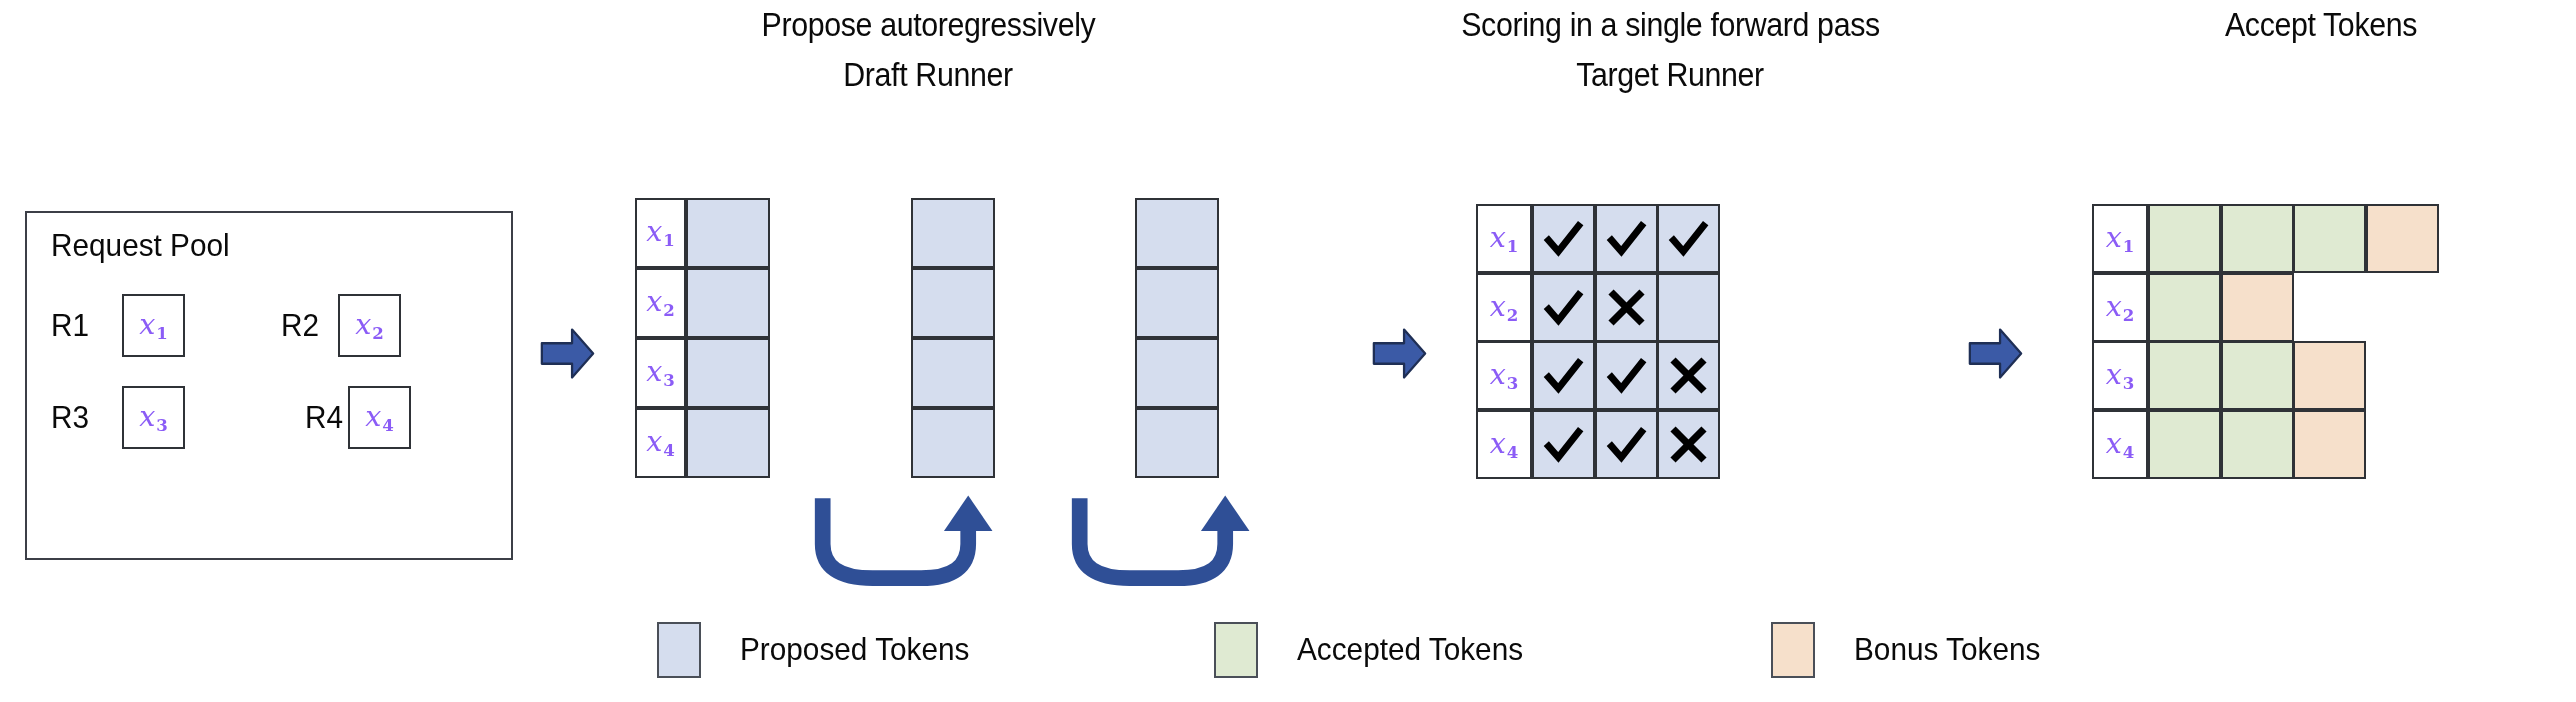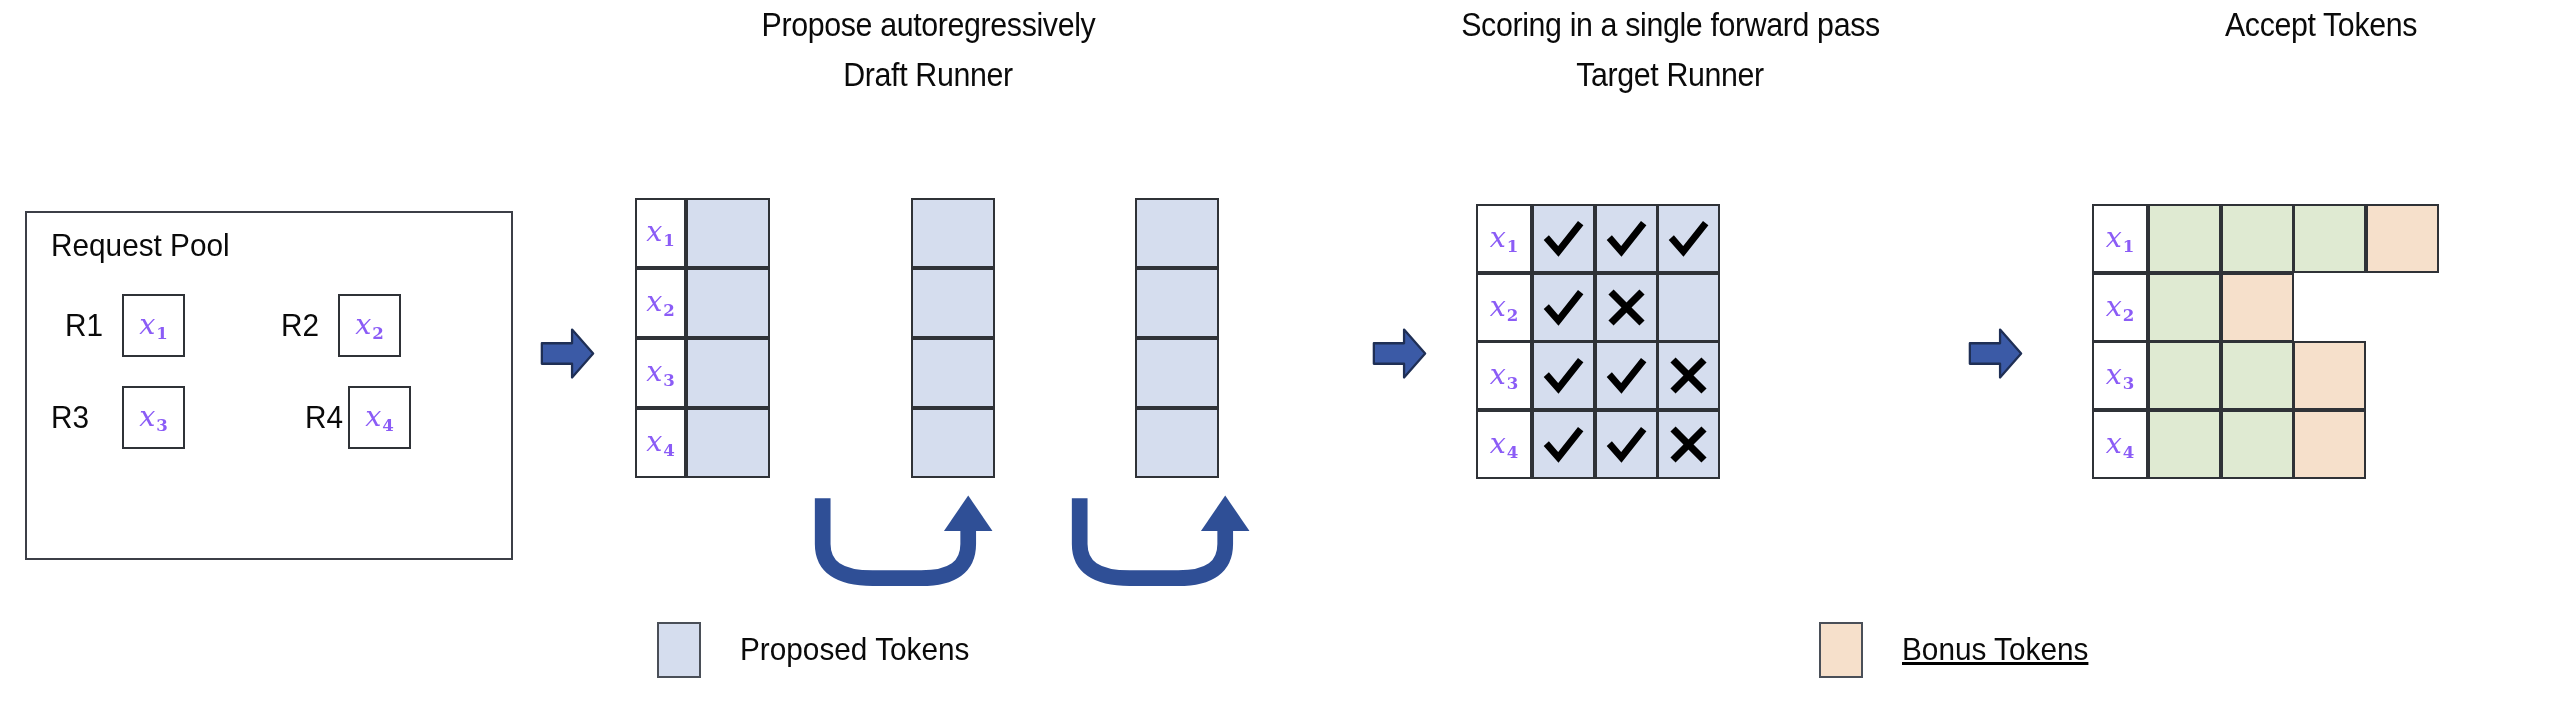--- a/index.html
+++ b/index.html
@@ -153,21 +153,21 @@
 
   <div class="heading" style="left:1342px; top:5.7px; width:657px;">Scoring in a single forward pass</div>
 
   <div class="heading" style="left:1456px; top:56px; width:428px;">Target Runner</div>
 
   <div class="heading" style="left:2128px; top:5.7px; width:386px;">Accept Tokens</div>
 
   <div id="request-pool">
     <div class="rp-title">Request Pool</div>
 
-    <div class="rp-row" style="left:24px; top:81px;text-align:center;">
+    <div class="rp-row" style="left:24px; top:81px;">
       <span class="rp-label">R1</span>
       <span class="rp-cell">
         <span class="mathvar"><i>x</i><sub>1</sub></span>
       </span>
     </div>
 
     <div class="rp-row" style="left:240px; top:81px;text-align:center;">
       <span class="rp-label">R2</span>
       <span class="rp-cell">
         <span class="mathvar"><i>x</i><sub>2</sub></span>
@@ -347,20 +347,24 @@
       <div class="gcell c-green" style="left: 56px; top: 206px; width: 73px; height: 69px;"></div>
       <div class="gcell c-green" style="left: 129px; top: 206px; width: 73px; height: 69px;"></div>
       <div class="gcell c-orange" style="left: 201px; top: 206px; width: 73px; height: 69px;"></div>
     </div>
 
   <div id="legend">
     <div class="legend-item" style="left:657px; top:8.6px;">
       <span class="legend-swatch" id="sw-0" style="background: rgb(213, 221, 238);"></span>
       <span class="legend-label">Proposed Tokens</span>
     </div>
-    <div class="legend-item" style="left:1819px; top:8.6px;text-decoration:underline;">
+    <div class="legend-item" style="left:1214px; top:8.6px;">
+      <span class="legend-swatch" id="sw-1" style="background: rgb(223, 234, 210);"></span>
+      <span class="legend-label">Accepted Tokens</span>
+    </div>
+    <div class="legend-item" style="left:1771px; top:8.6px;">
       <span class="legend-swatch" id="sw-2" style="background: rgb(246, 224, 203);"></span>
       <span class="legend-label">Bonus Tokens</span>
     </div>
   </div>
 
 </div>
 
 
 </body></html>

